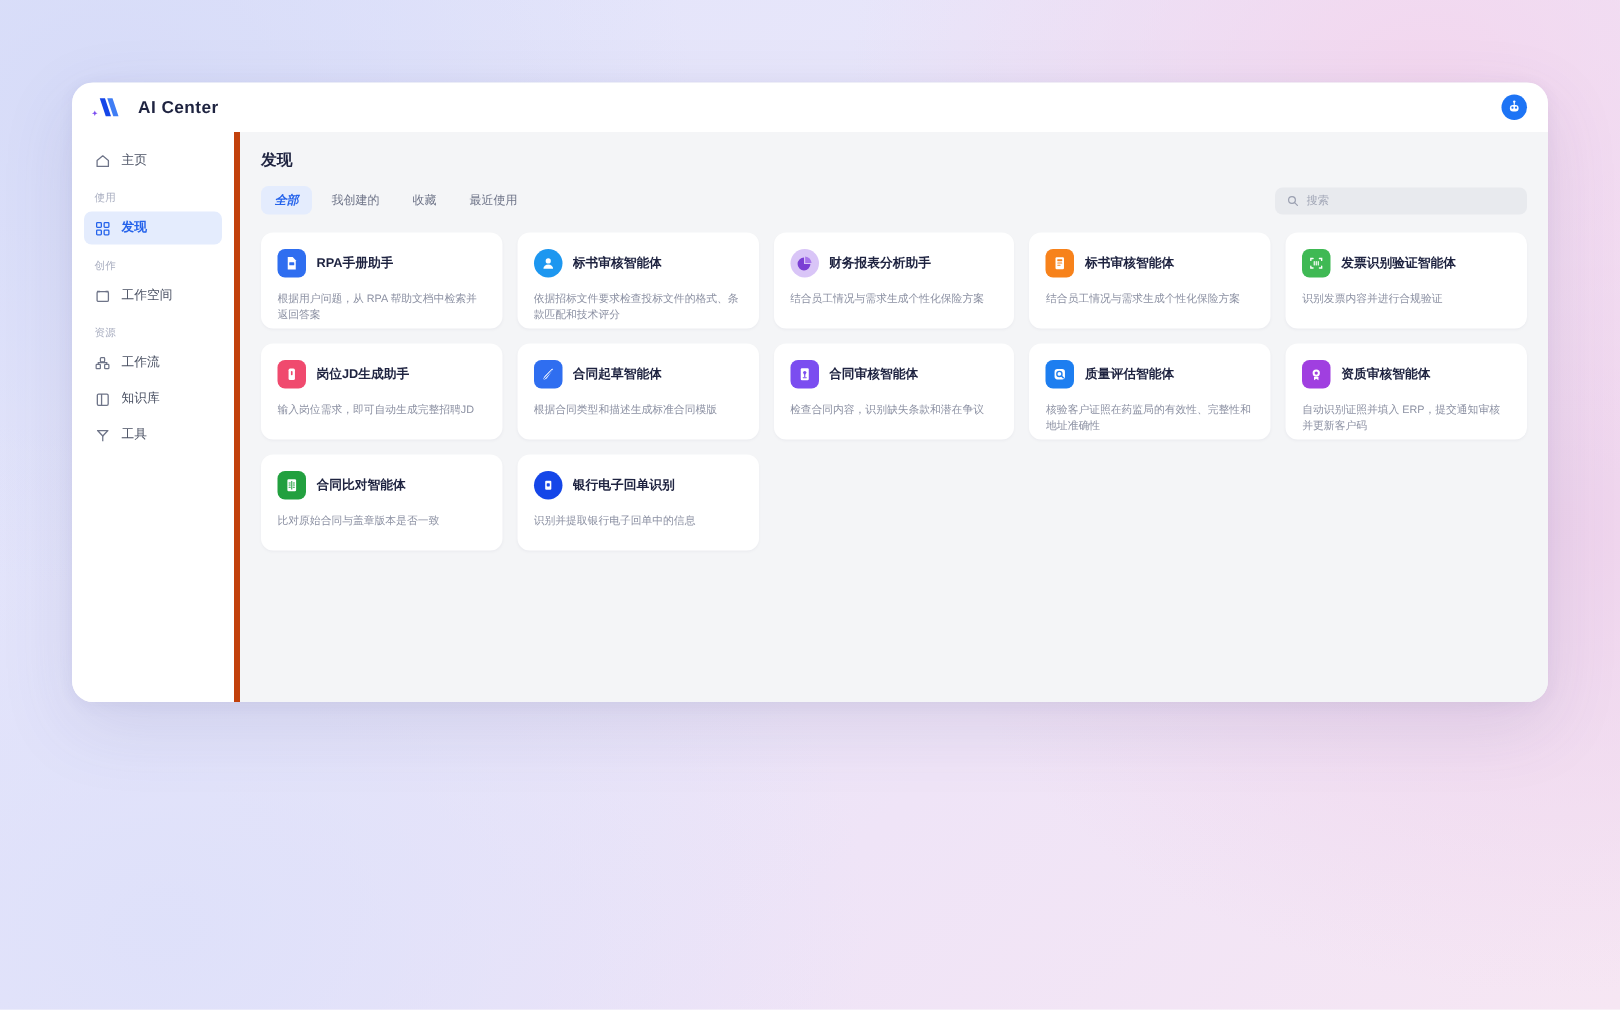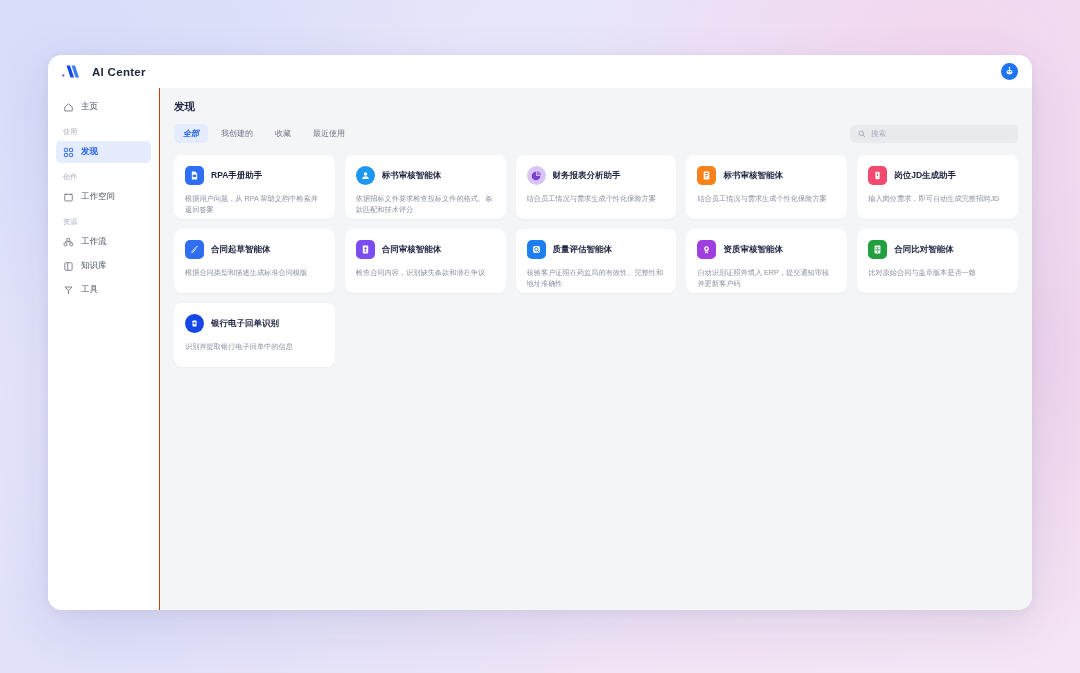--- a/index.html
+++ b/index.html
@@ -17,21 +17,21 @@
       radial-gradient(ellipse 700px 520px at 96% 52%, rgba(238,208,235,0.85) 0%, rgba(238,208,235,0) 60%),
       radial-gradient(ellipse 640px 520px at 6% 10%,  rgba(214,219,248,0.95) 0%, rgba(214,219,248,0) 62%),
       radial-gradient(ellipse 760px 560px at 10% 92%, rgba(221,224,250,0.9) 0%, rgba(221,224,250,0) 62%),
       linear-gradient(135deg, #dfe3fb 0%, #e8e6fa 38%, #efe4f7 65%, #f6e6f3 100%);
   }
 
   
   .app-window {
     position: absolute;
     left: 48px; top: 55px;
-    width: 984px; height: 555px;
+    width: 984px; height: 413px;
     background: #f4f5f7;
     border-radius: 14px;
     box-shadow: 0 16px 48px rgba(80,80,140,0.13), 0 2px 10px rgba(80,80,140,0.07);
     overflow: hidden;
     display: flex;
     flex-direction: column;
   }
 
   
   .titlebar {
@@ -61,21 +61,21 @@
   }
   .user-avatar svg { display: block; }
 
   
   .window-body { flex: 1; display: flex; min-height: 0; }
 
   
   .sidebar {
     width: 112px;
     background: #ffffff;
-    border-right: 1px solid #c2410c;
+    border-right: 4px solid #c2410c;
     padding: 8px 8px 0 8px;
     flex: 0 0 112px;
   }
   .nav-item {
     display: flex;
     align-items: center;
     gap: 7px;
     height: 22px;
     padding: 0 7px;
     border-radius: 5px;
@@ -369,20 +369,32 @@
                   <rect x="4.9" y="6.4" width="4.2" height="0.9" rx="0.3" fill="#f7821b"></rect>
                   <rect x="4.9" y="8.2" width="2.8" height="0.9" rx="0.3" fill="#f7821b"></rect>
                 </svg>
               </div>
               <div class="card-title">标书审核智能体</div>
             </div>
             <div class="card-desc">结合员工情况与需求生成个性化保险方案</div>
           </div>
           <div class="agent-card">
             <div class="card-head">
+              <div class="card-icon" style="background: rgb(63, 185, 84);">
+                <svg width="11" height="11" viewBox="0 0 14 14" fill="none" stroke="#ffffff" stroke-width="1.15" stroke-linecap="round">
+                  <path d="M2.4 4.6 V3 h1.9 M9.7 3 h1.9 v1.6 M11.6 9.4 V11 h-1.9 M4.3 11 H2.4 V9.4"></path>
+                  <path d="M5.3 5.6 v2.8 M7 5.6 v2.8 M8.7 5.6 v2.8" stroke-width="1"></path>
+                </svg>
+              </div>
+              <div class="card-title">发票识别验证智能体</div>
+            </div>
+            <div class="card-desc">识别发票内容并进行合规验证</div>
+          </div>
+          <div class="agent-card">
+            <div class="card-head">
               <div class="card-icon" style="background: rgb(240, 74, 110);">
                 <svg width="11" height="11" viewBox="0 0 14 14">
                   <rect x="4.3" y="2.2" width="5.4" height="9.6" rx="1.3" fill="#ffffff"></rect>
                   <rect x="6.3" y="4.3" width="1.4" height="3.6" rx="0.6" fill="#f04a6e"></rect>
                 </svg>
               </div>
               <div class="card-title">岗位JD生成助手</div>
             </div>
             <div class="card-desc">输入岗位需求，即可自动生成完整招聘JD</div>
           </div>

